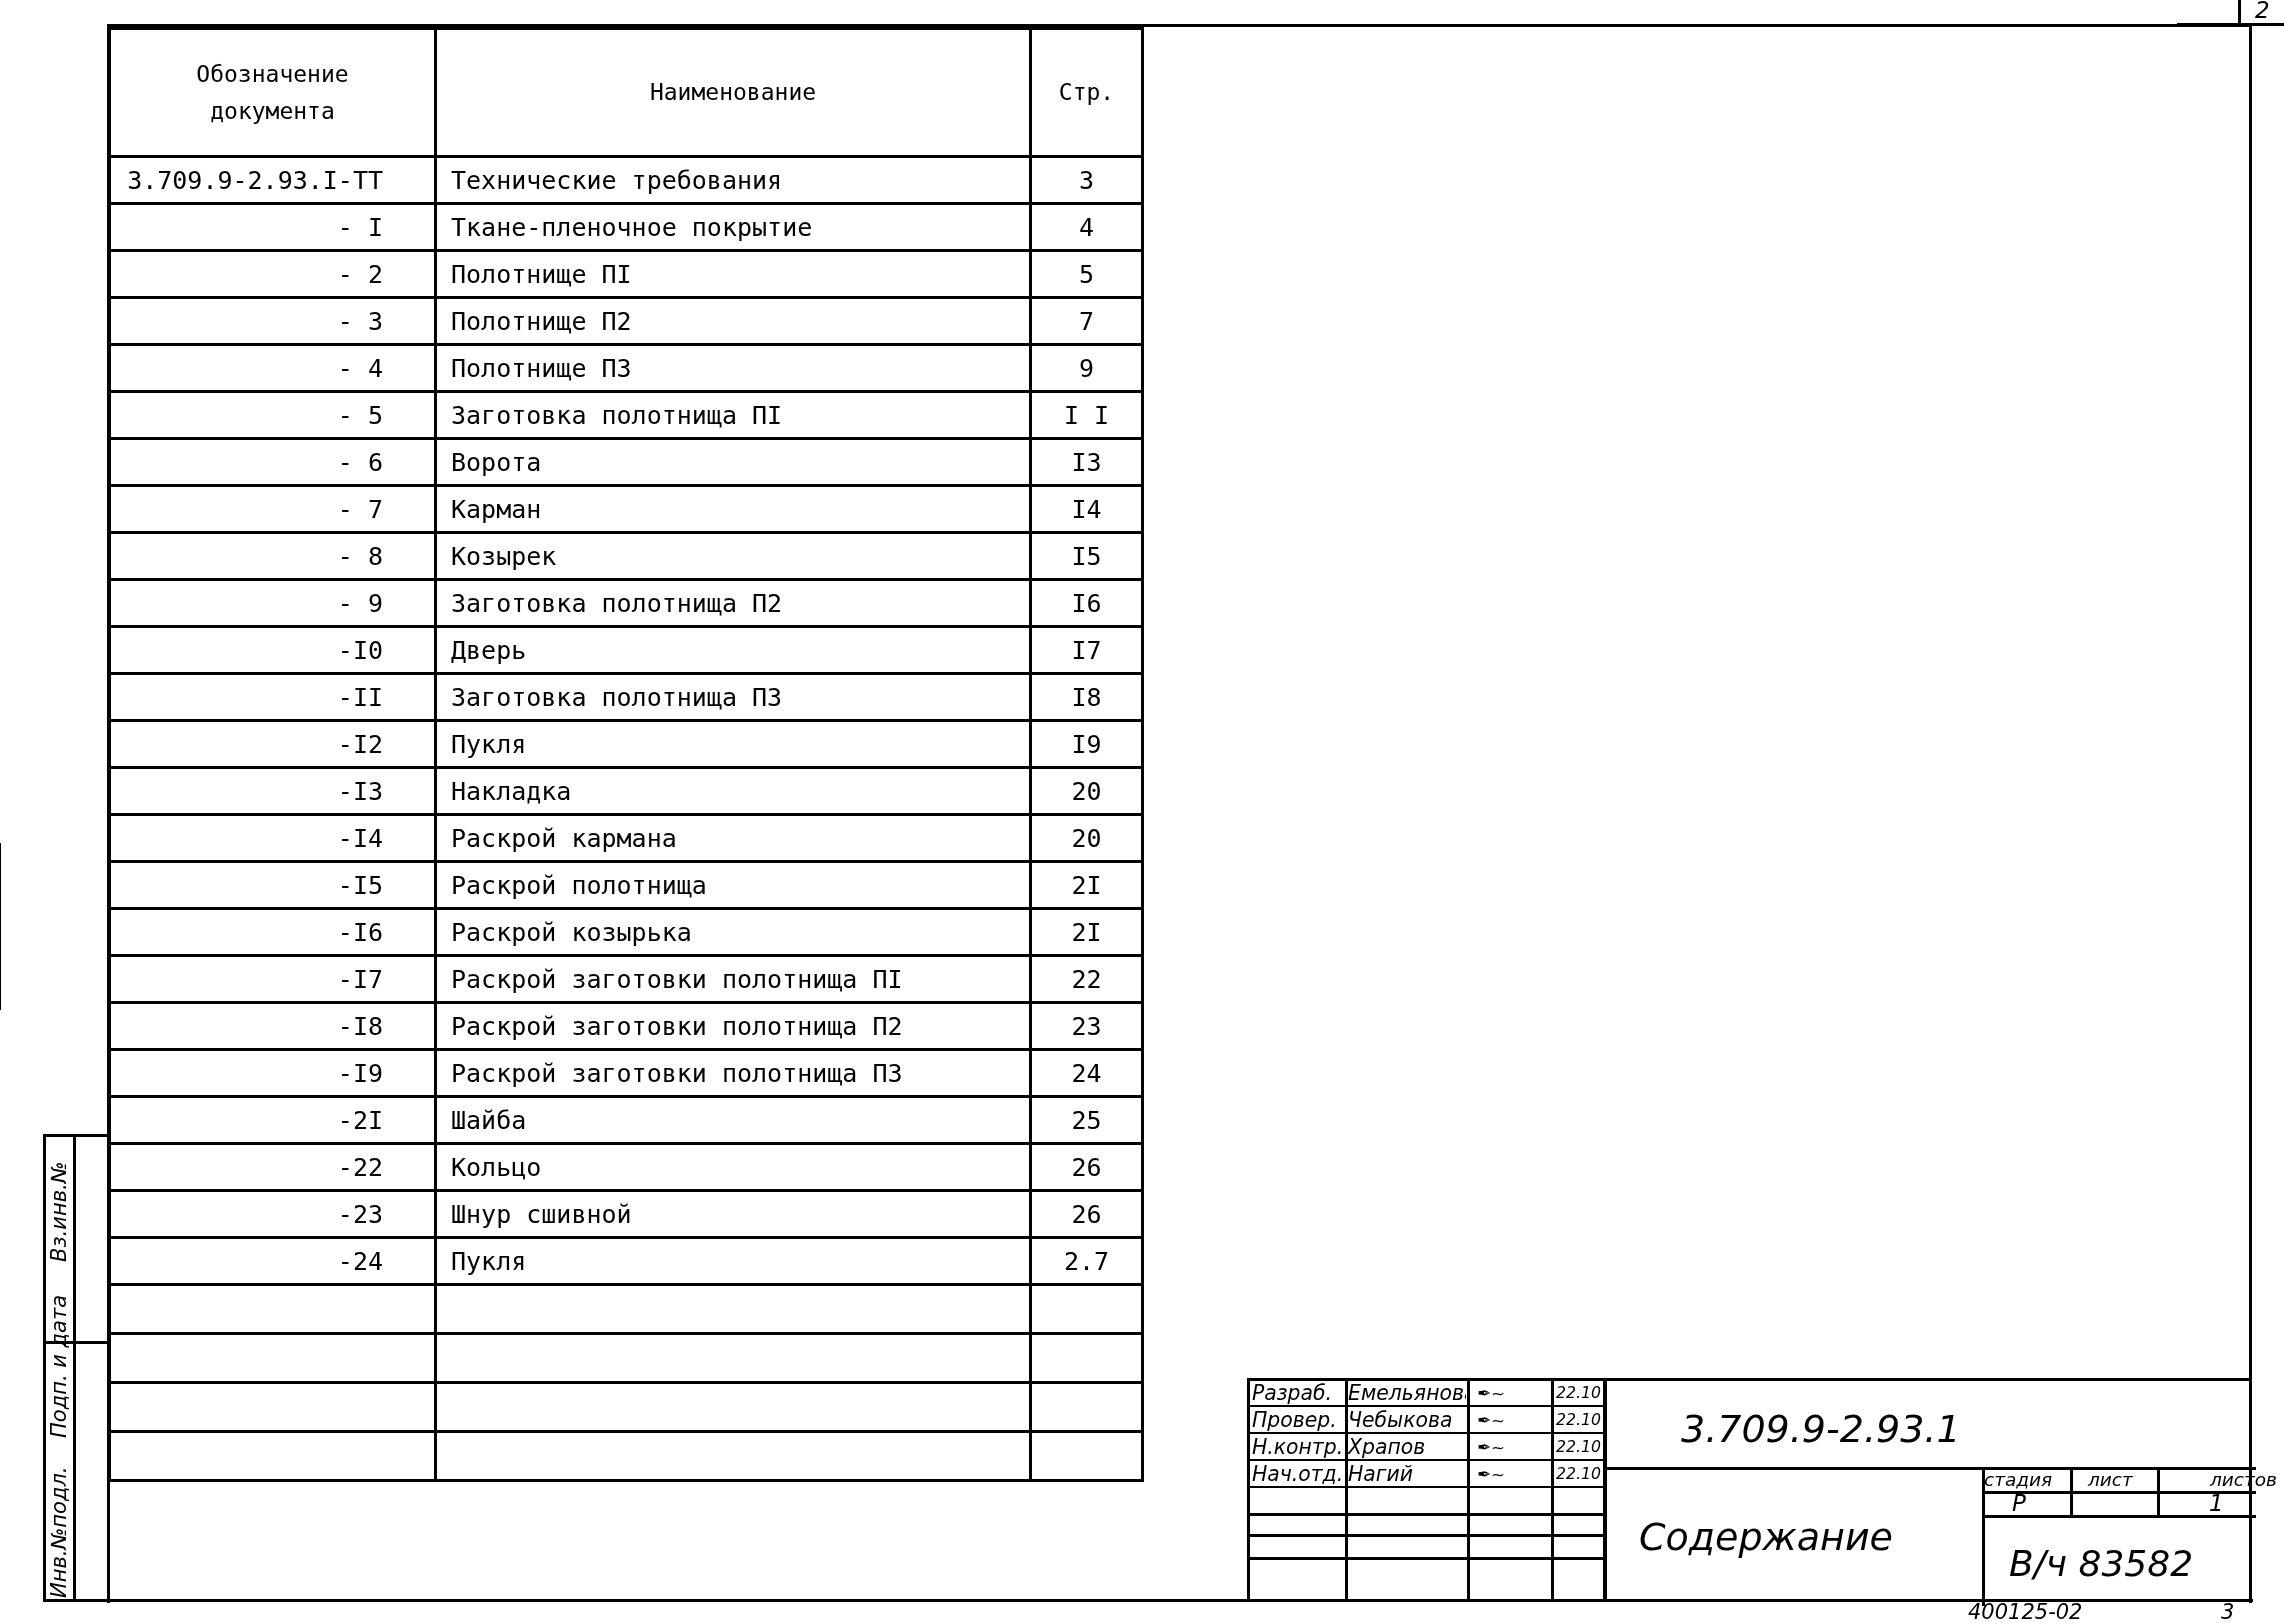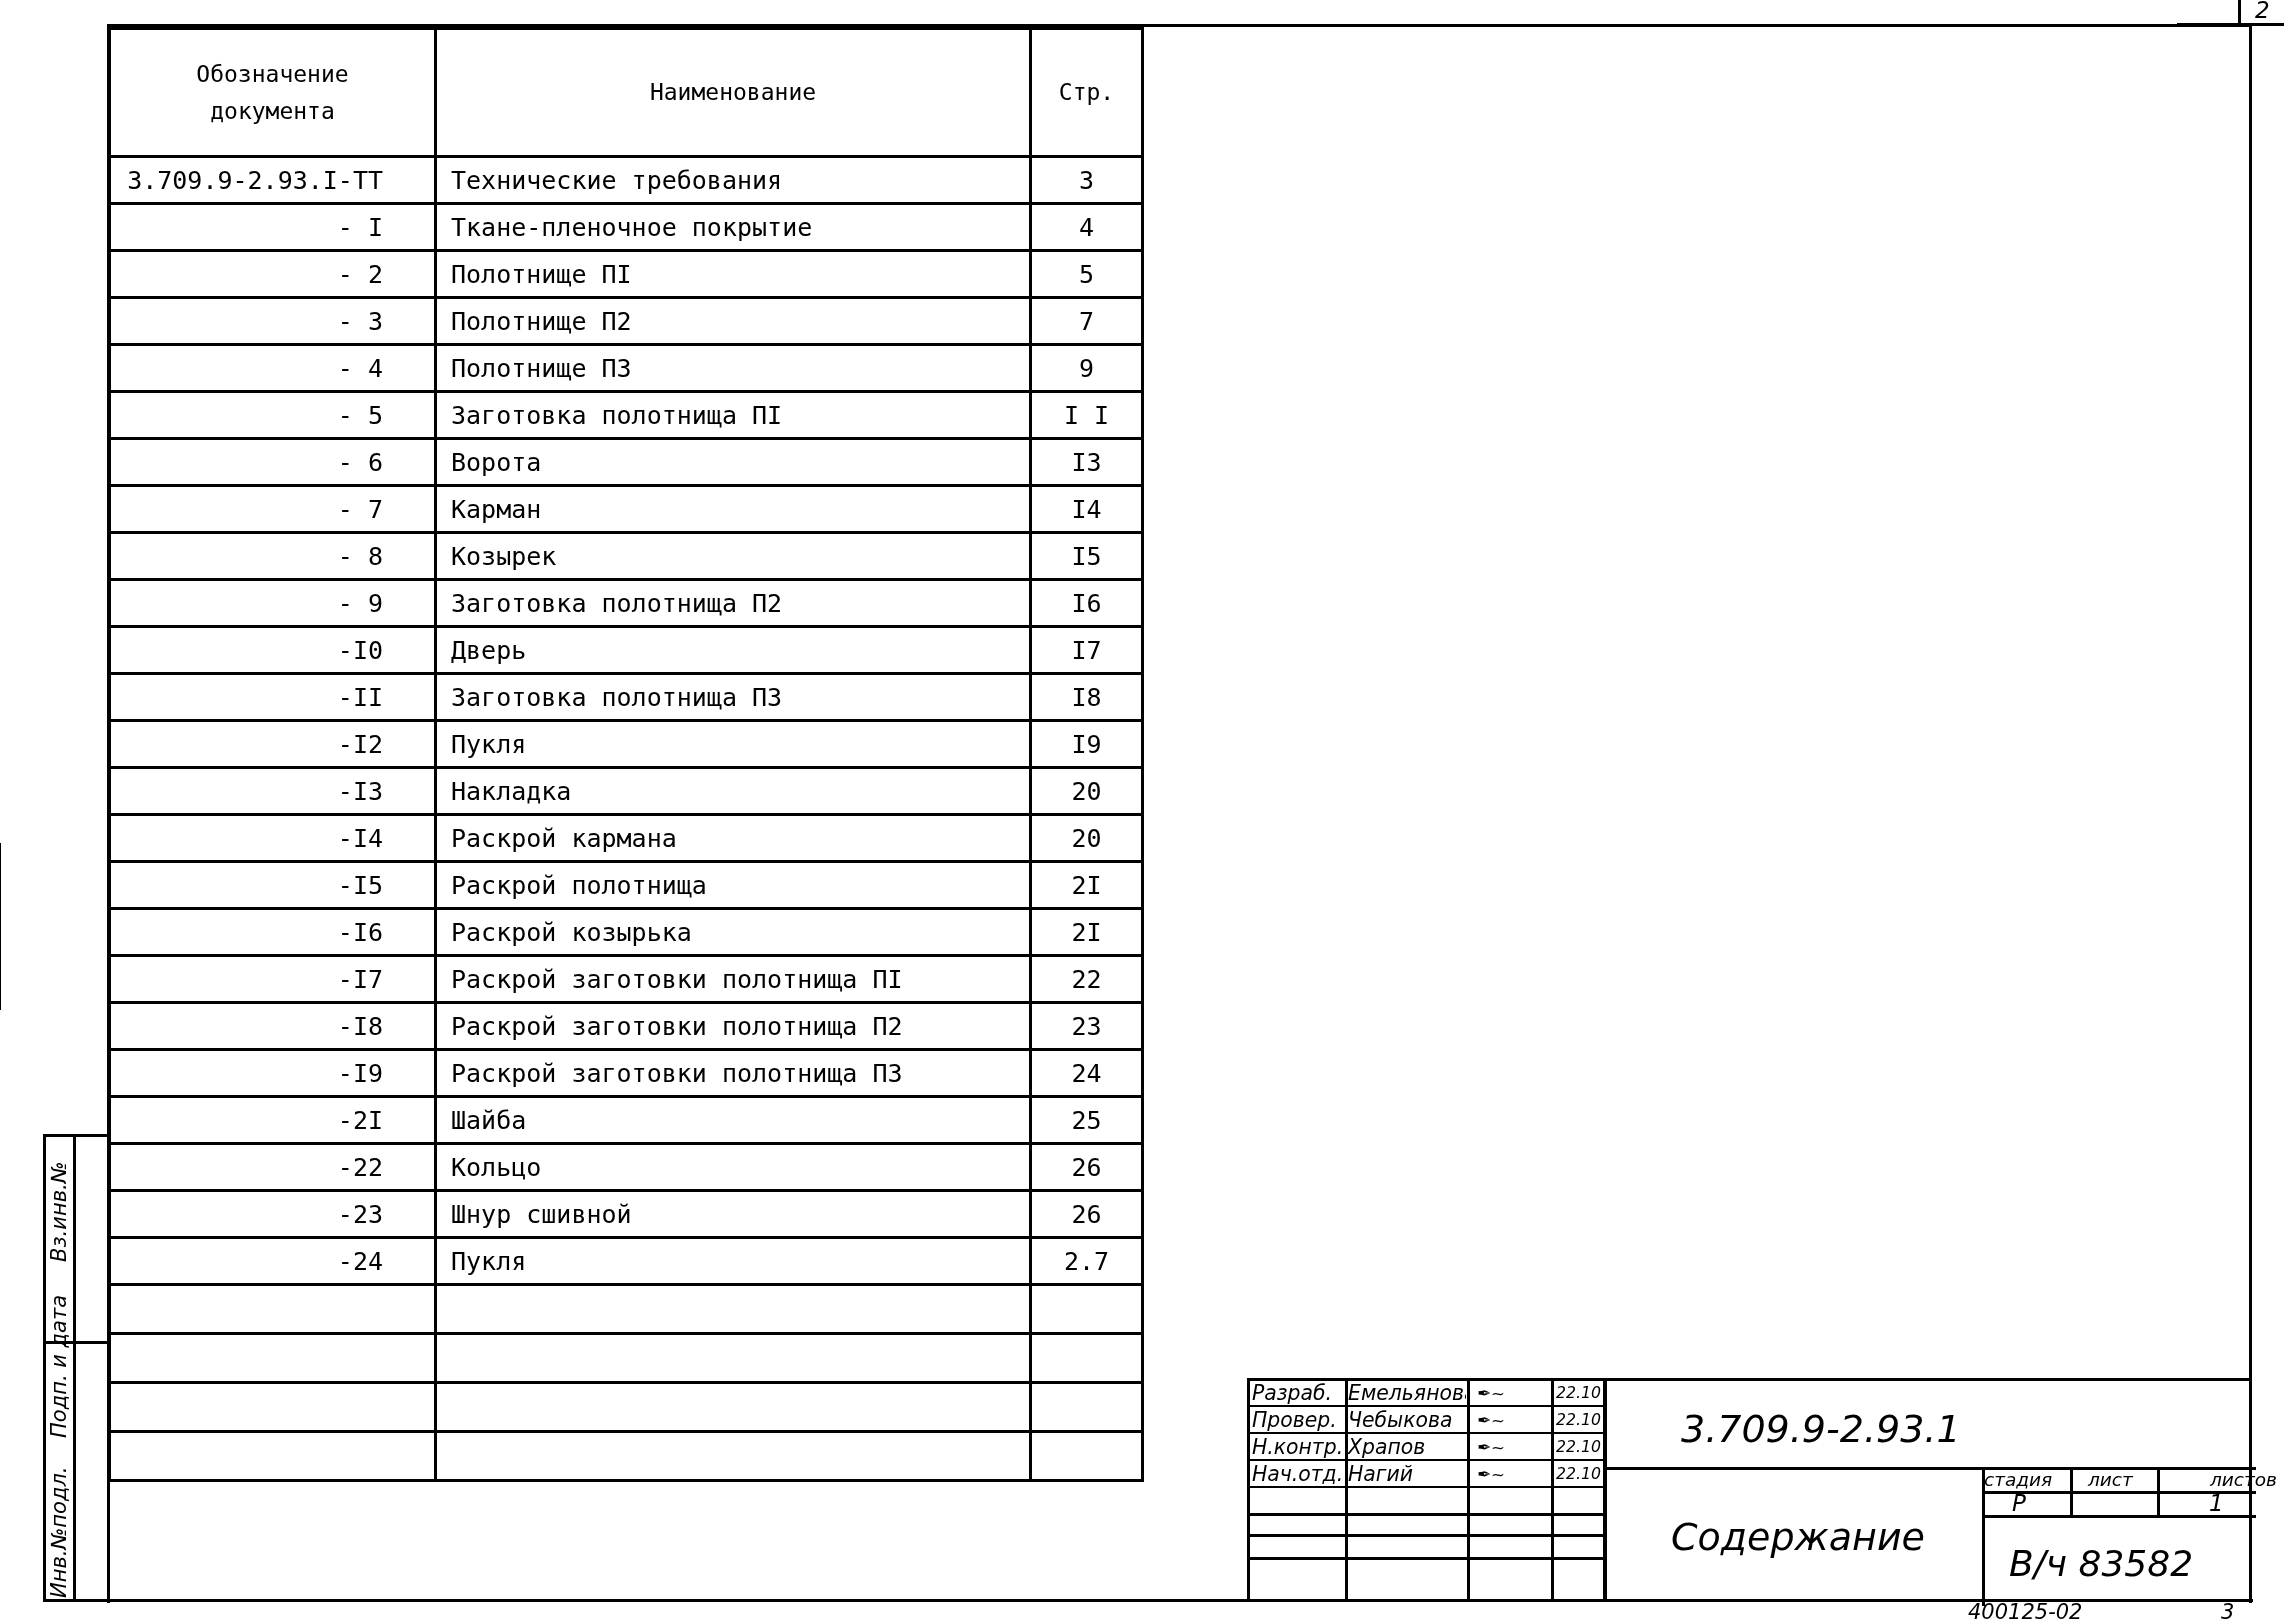--- a/index.html
+++ b/index.html
@@ -251,21 +251,21 @@
   <div class="vline" style="left:301px;height:220px;"></div>
   <div class="vline" style="left:353px;height:220px;width:3.7px;"></div>
 
   <div class="hline" style="left:0;top:132px;width:356px;"></div>
   <div class="hline" style="left:0;top:153px;width:356px;"></div>
   <div class="hline" style="left:0;top:176px;width:356px;"></div>
 
   <div class="abs hand" style="left:431px;top:25.5px;font-size:38px;">3.709.9-2.93.1</div>
   <div class="hline" style="left:356px;top:86px;width:650px;"></div>
 
-  <div class="abs hand" style="left:389px;top:134px;font-size:38px;margin-left:32px;">Содержание</div>
+  <div class="abs hand" style="left:389px;top:134px;font-size:38px;">Содержание</div>
 
   <div class="vline" style="left:732px;top:86px;height:139px;"></div>
   <div class="abs hand" style="left:734px;top:88px;font-size:18.5px;">стадия</div>
   <div class="abs hand" style="left:824px;top:88px;font-size:18.5px;margin-left:14px;">лист</div>
   <div class="abs hand" style="left:960px;top:88px;font-size:18.5px;">листов</div>
   <div class="hline" style="left:732px;top:110px;width:274px;height:2.8px;"></div>
   <div class="vline" style="left:820px;top:86px;height:50px;"></div>
   <div class="vline" style="left:907px;top:86px;height:50px;"></div>
   <div class="abs hand" style="left:762px;top:109px;font-size:23px;">Р</div>
   <div class="abs hand" style="left:857px;top:109px;font-size:23px;"></div>

